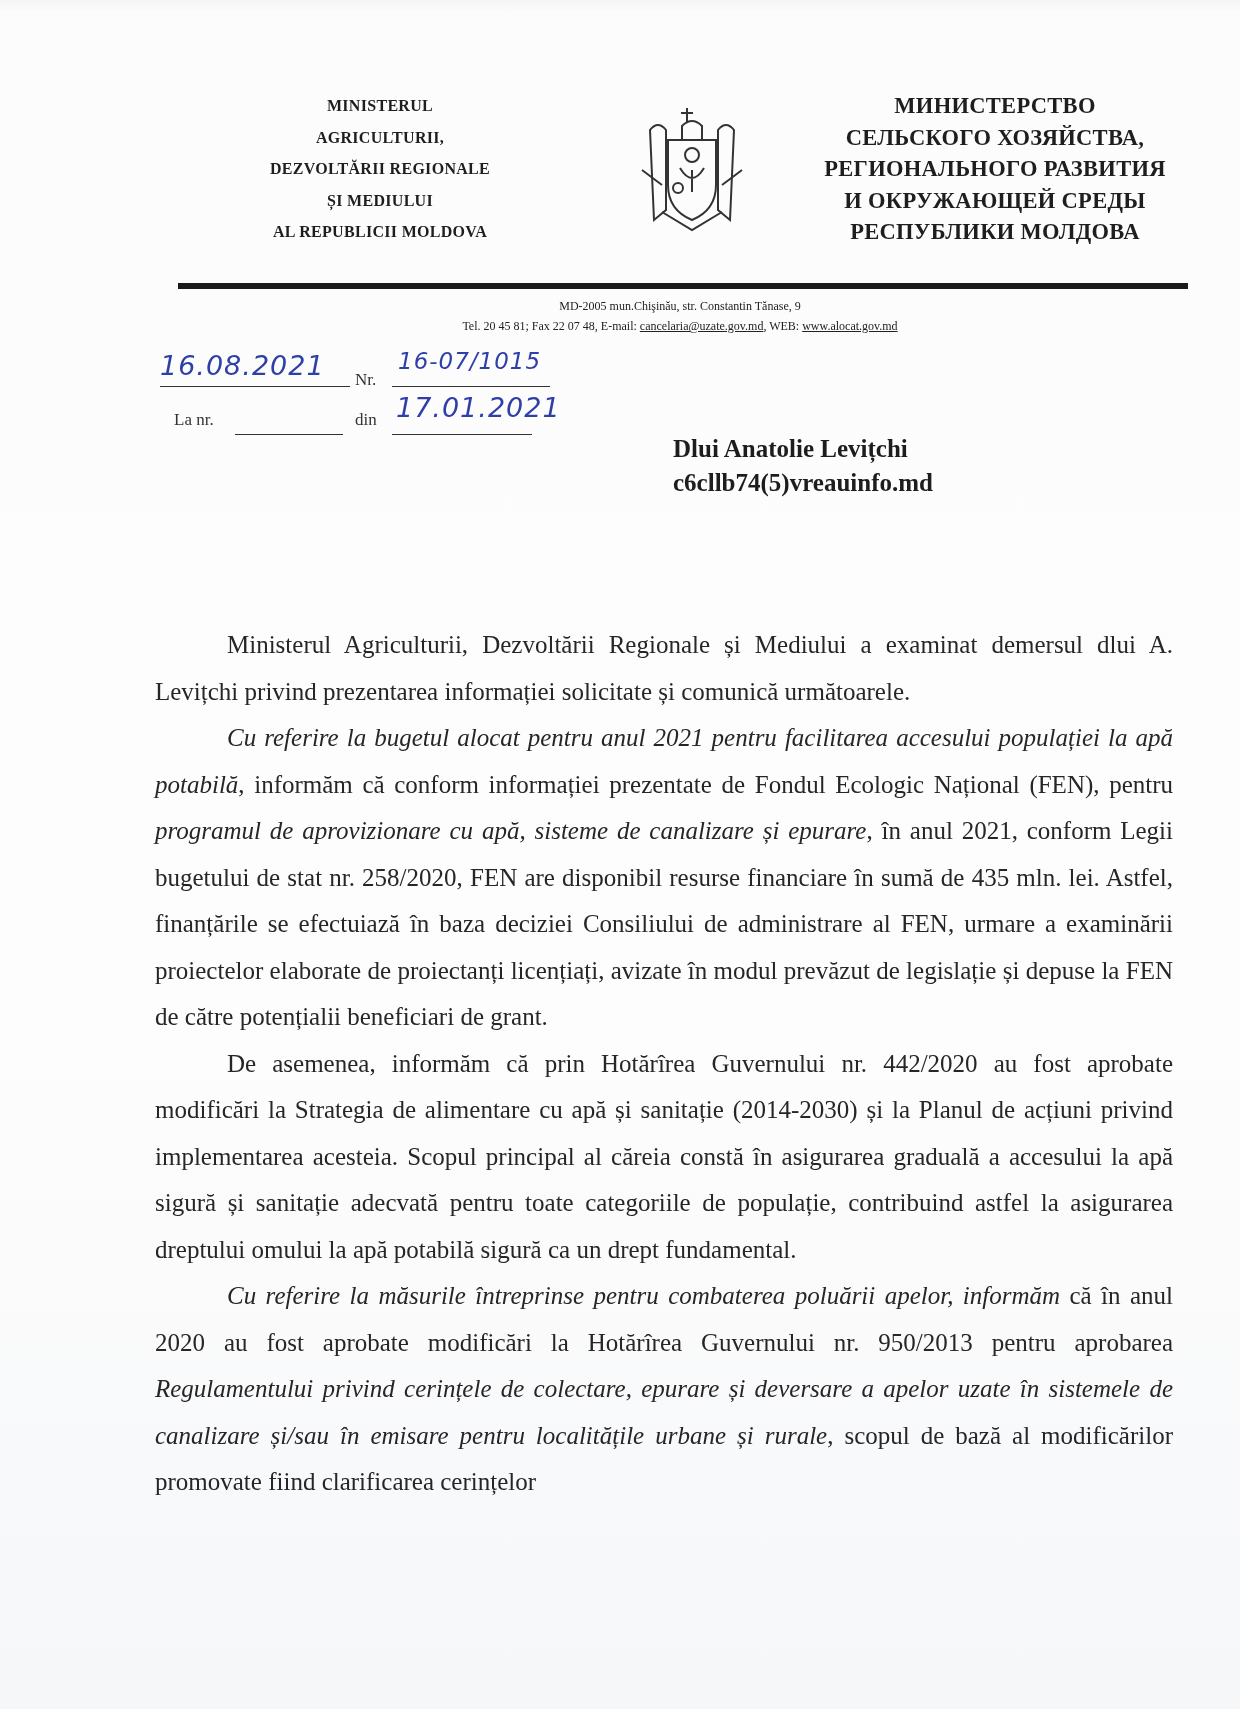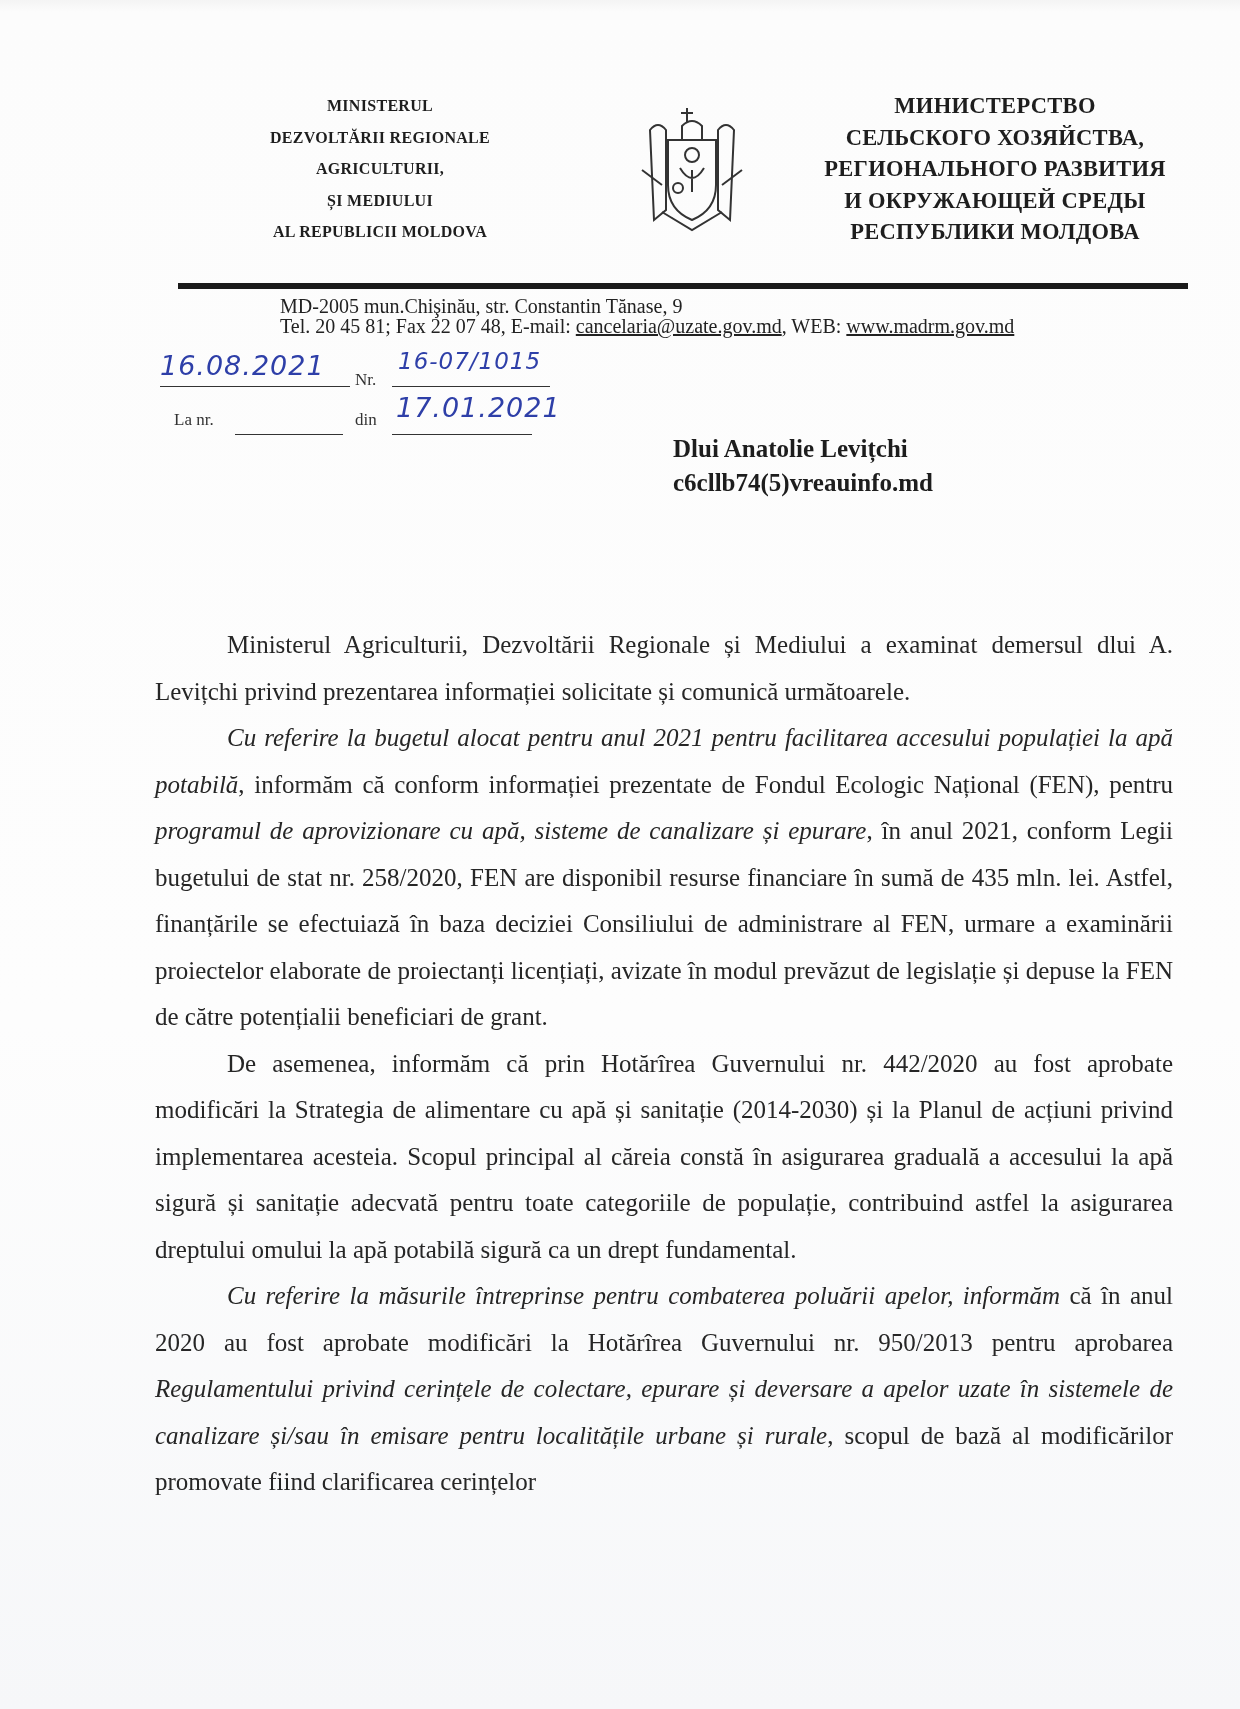--- a/index.html
+++ b/index.html
@@ -13,42 +13,42 @@
   .page { position: absolute; left: 0; top: 0; width: 1240px; height: 1709px;
     background: linear-gradient(180deg, #f4f4f4 0px, #fcfcfc 12px, #fdfdfd 60%, #f6f7f9 100%); }
   .head-left, .head-right {
     position: absolute; top: 90px; text-align: center; font-weight: bold;
     font-size: 16px; line-height: 31.5px; color: #1e1e1e; letter-spacing: 0.3px;
   }
   .head-left { left: 195px; width: 370px; }
   .head-right { left: 795px; width: 400px; font-size: 22.5px; }
   .coat { position: absolute; left: 632px; top: 100px; width: 120px; height: 140px; }
   .rule { position: absolute; left: 178px; top: 283px; width: 1010px; height: 6px; background: #1a1a1a; }
-  .addr { position: absolute; left: 280px; top: 296px; width: 800px; text-align: left;
-    font-size: 20px; line-height: 20px; color: #222; }
+  .addr { position: absolute; left: 280px; top: 296px; width: 800px; text-align: center;
+    font-size: 12px; line-height: 20px; color: #222; }
   .addr u { text-decoration: underline; }
   .hand { font-family: "DejaVu Sans", sans-serif; font-style: italic; color: #2e3fa8;
     font-size: 27px; letter-spacing: 1px; }
   .regline { position: absolute; font-size: 17px; color: #333; text-align: center; }
   .field { position: absolute; border-bottom: 1.5px solid #333; }
   .recipient { position: absolute; left: 673px; top: 432px; font-weight: bold; font-size: 25px; line-height: 34px; color: #1d1d1d; }
   .body-text { position: absolute; left: 155px; top: 622px; width: 1018px; font-size: 25px;
     line-height: 46.5px; text-align: justify; color: #262626; }
   .body-text p { margin: 0; text-indent: 72px; }
   .body-text i { font-style: italic; }
 </style>
 </head>
 <body>
 
 <div class="page">
 
   <div class="head-left">
     <div>MINISTERUL</div>
+    <div>AGRICULTURII,</div>
     <div>DEZVOLTĂRII REGIONALE</div>
-    <div>AGRICULTURII,</div>
     <div>ȘI MEDIULUI</div>
     <div>AL  REPUBLICII MOLDOVA</div>
   </div>
 
   <svg class="coat" viewBox="0 0 120 140">
     <g fill="none" stroke="#333" stroke-width="2">
       <path d="M55 8 v14 M49 13 h12"></path>
       <path d="M50 26 q10 -10 20 0 v14 h-20 z"></path>
       <path d="M18 30 q8 -10 16 0 v80 l-12 10 z"></path>
       <path d="M102 30 q-8 -10 -16 0 v80 l12 10 z"></path>
@@ -67,21 +67,21 @@
     <div>РЕГИОНАЛЬНОГО РАЗВИТИЯ</div>
     <div>И ОКРУЖАЮЩЕЙ СРЕДЫ</div>
     <div>РЕСПУБЛИКИ МОЛДОВА</div>
   </div>
 
   <div class="rule"></div>
 
   <div class="addr">
     <div>MD-2005 mun.Chişinău, str. Constantin Tănase, 9</div>
     <div>
-      <span>Tel. 20 45 81; Fax 22 07 48, E-mail: </span><u>cancelaria@uzate.gov.md</u><span>, WEB: </span><u>www.madrm.gov.md</u>
+      <span>Tel. 20 45 81; Fax 22 07 48, E-mail: </span><u>cancelaria@uzate.gov.md</u><span>, WEB: </span><u>www.alocat.gov.md</u>
     </div>
   </div>
 
   <div class="field" style="left:160px; top:352px; width:190px; height:34px;">
     <span class="hand" style="position:absolute; left:0; top:-2px;">16.08.2021</span>
   </div>
   <span class="regline" style="left:355px; top:370px;">Nr.</span>
   <div class="field" style="left:392px; top:352px; width:158px; height:34px;">
     <span class="hand" style="position:absolute; left:6px; top:-4px; font-size:23px;">16-07/1015</span>
   </div>

